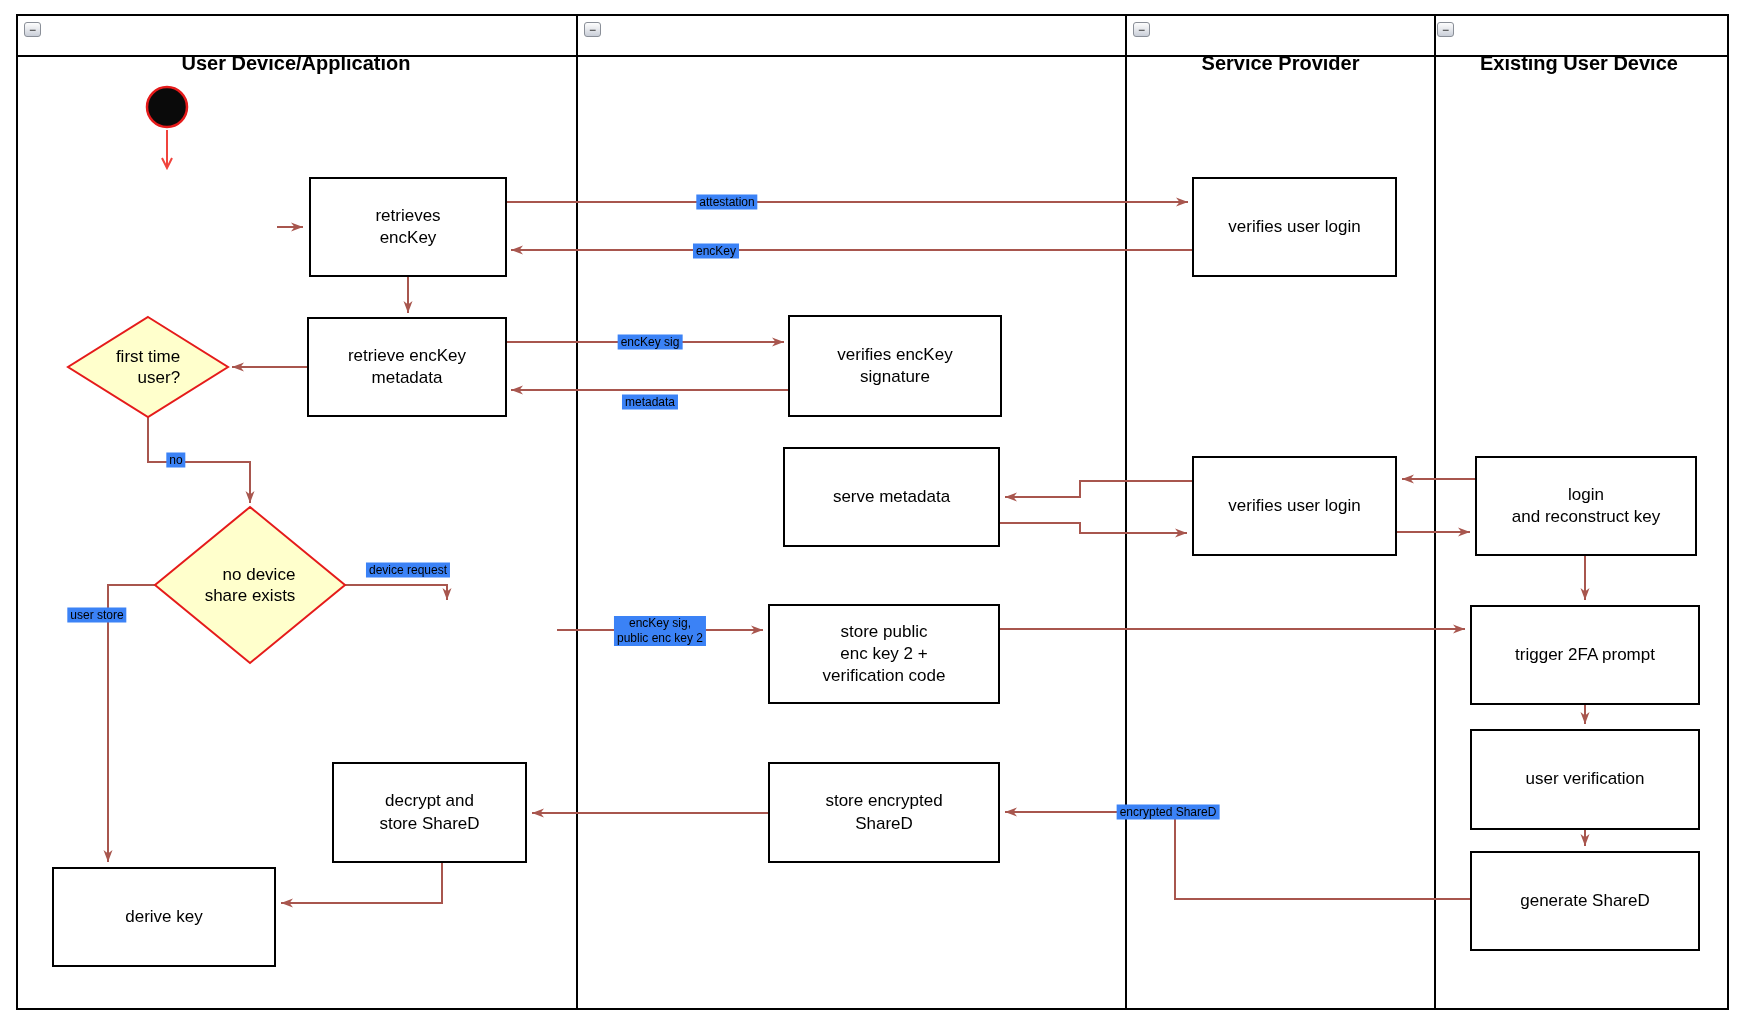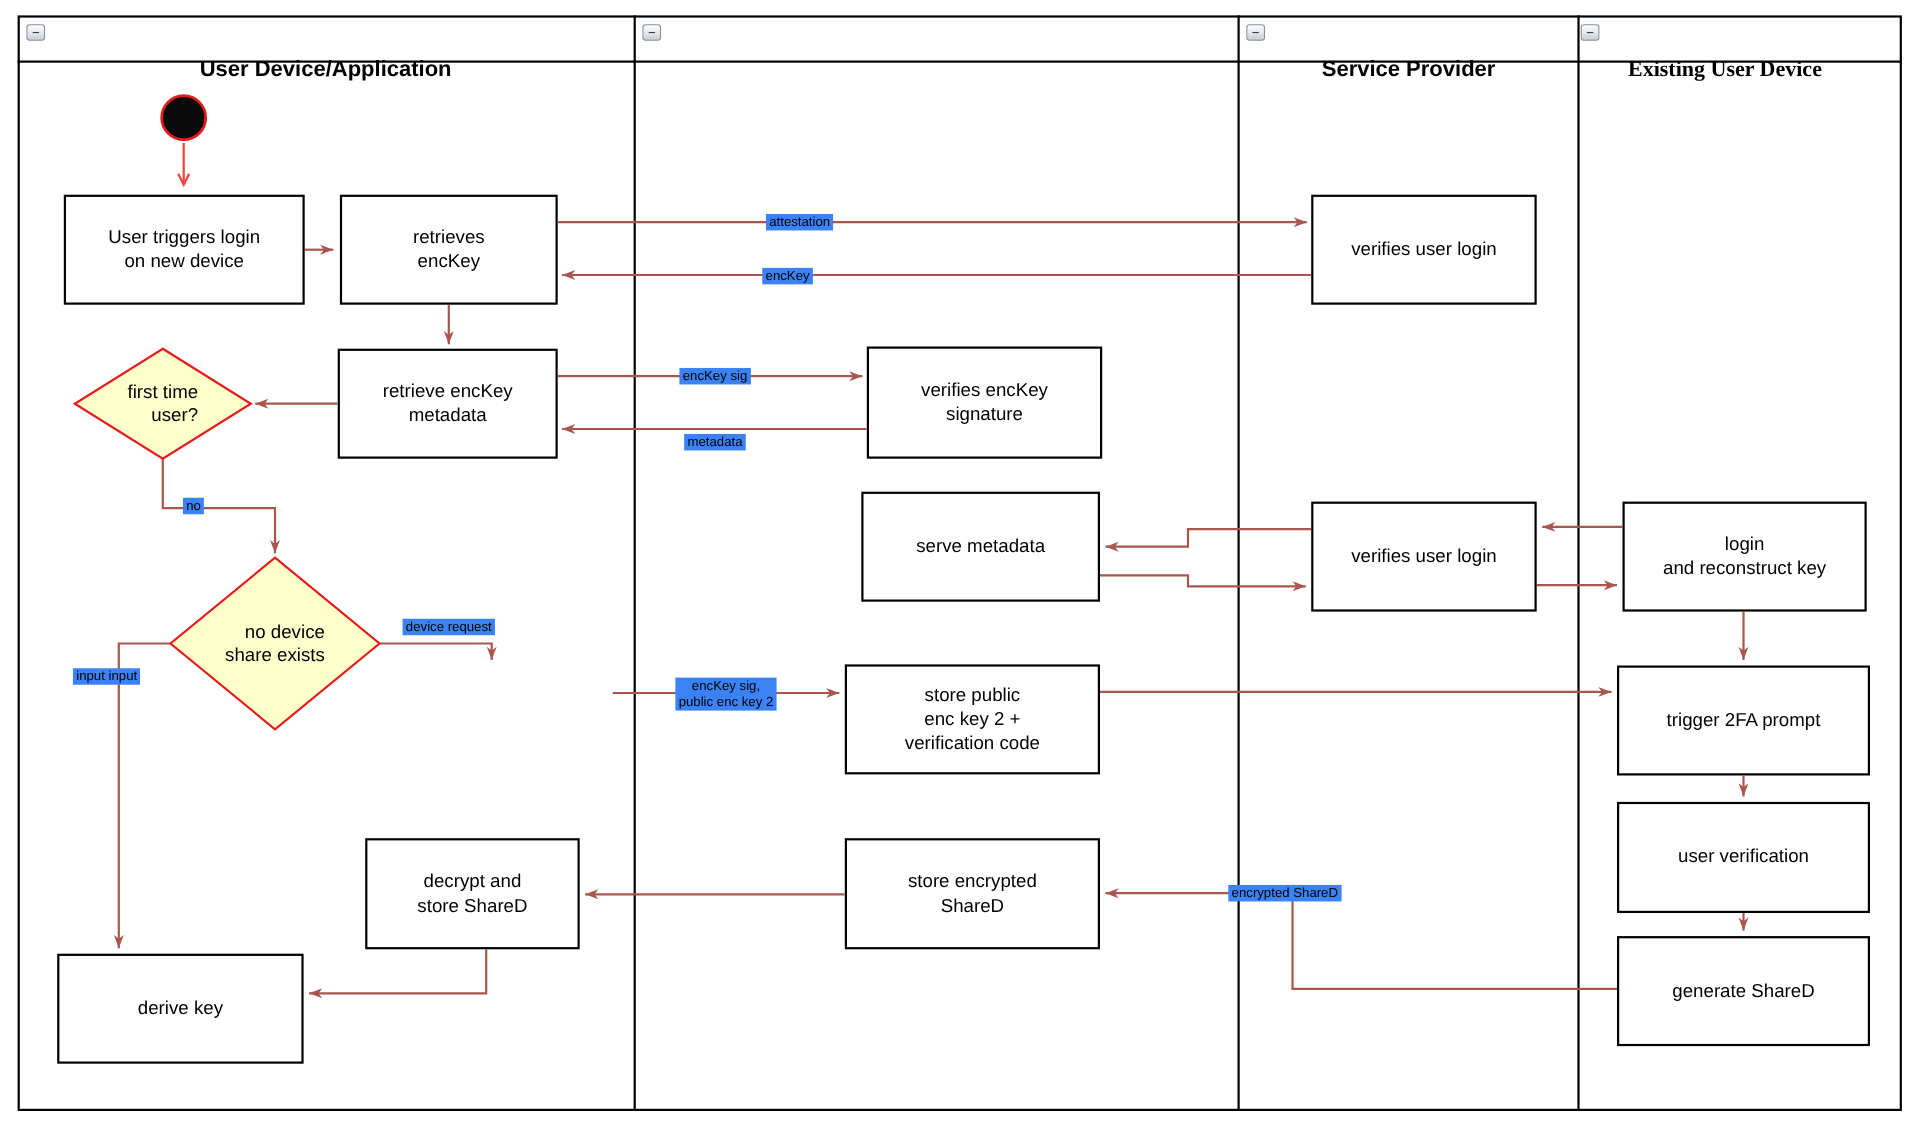--- a/index.html
+++ b/index.html
@@ -16,21 +16,21 @@
     background:var(--border); z-index:1;
   }
   .divider {
     position:absolute; top:14px; height:996px; width:2px;
     background:var(--border); z-index:1;
   }
   .lane-title {
     position:absolute; top:14px; height:41px; line-height:41px;
     font-size:20px; font-weight:bold; text-align:center; z-index:5;margin-top:29px;
   }
-  .lane-title.flush { text-align:left; padding-left:44px; box-sizing:border-box;font-family:Liberation Serif, serif; }
+  .lane-title.flush { text-align:left; padding-left:44px; box-sizing:border-box; }
   .collapse-btn {
     position:absolute; width:17px; height:15px; box-sizing:border-box;
     border:1px solid #8a8f98; border-radius:3px;
     background:linear-gradient(180deg,#fdfdfd 0%,#e8eaee 45%,#c9ced8 100%);
     display:flex; align-items:center; justify-content:center;
     font-size:12px; line-height:1; color:#222; z-index:6; cursor:pointer;
   }
   svg.edges { position:absolute; left:0; top:0; z-index:2; }
   .node {
     position:absolute; box-sizing:border-box; border:2px solid var(--border);
@@ -117,22 +117,20 @@
 
     <polygon points="148,317 228,367 148,417 68,367" style="fill:var(--diamond-fill);stroke:var(--shape-red);stroke-width:2"></polygon>
     <polygon points="250,507 345,585 250,663 155,585" style="fill:var(--diamond-fill);stroke:var(--shape-red);stroke-width:2"></polygon>
   </svg>
 
   <div class="dlabel" style="left:148px;top:367px">first time
 user?</div>
   <div class="dlabel" style="left:250px;top:585px">no device
 share exists</div>
 
-  <div class="node" style="left:58px;top:177px;width:219px;height:100px">User triggers login
-on new device</div>
   <div class="node" style="left:309px;top:177px;width:198px;height:100px">retrieves
 encKey</div>
   <div class="node" style="left:1192px;top:177px;width:205px;height:100px">verifies user login</div>
   <div class="node" style="left:307px;top:317px;width:200px;height:100px">retrieve encKey
 metadata</div>
   <div class="node" style="left:788px;top:315px;width:214px;height:102px">verifies encKey
 signature</div>
   <div class="node" style="left:783px;top:447px;width:217px;height:100px">serve metadata</div>
   <div class="node" style="left:1192px;top:456px;width:205px;height:100px">verifies user login</div>
   <div class="node" style="left:1475px;top:456px;width:222px;height:100px">login
@@ -150,16 +148,16 @@
   <div class="node" style="left:52px;top:867px;width:224px;height:100px">derive key</div>
 
   <div class="elabel" style="left:727px;top:202px">attestation</div>
   <div class="elabel" style="left:716px;top:251px">encKey</div>
   <div class="elabel" style="left:650px;top:342px">encKey sig</div>
   <div class="elabel" style="left:650px;top:402px">metadata</div>
   <div class="elabel" style="left:176px;top:460px">no</div>
   <div class="elabel" style="left:408px;top:570px">device request</div>
   <div class="elabel" style="left:660px;top:631px">encKey sig,
 public enc key 2</div>
-  <div class="elabel" style="left:97px;top:615px">input input</div>
+  <div class="elabel" style="left:97px;top:615px">user store</div>
   <div class="elabel" style="left:1168px;top:812px">encrypted ShareD</div>
 
 </div>
 
 </body></html>

